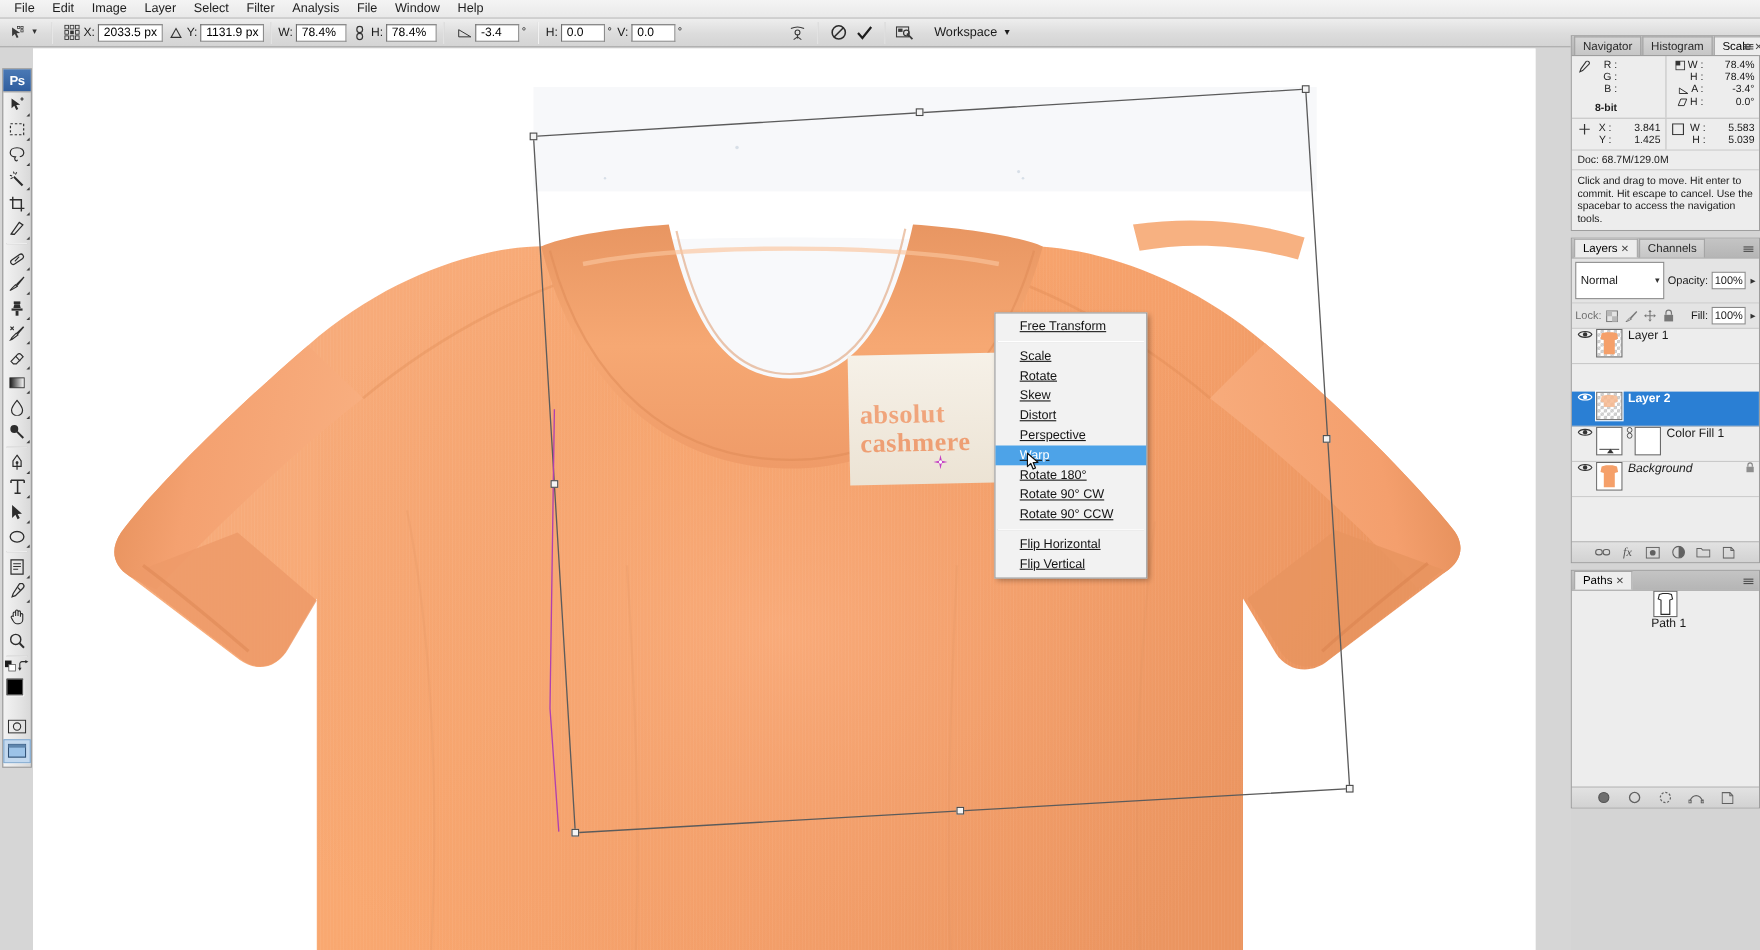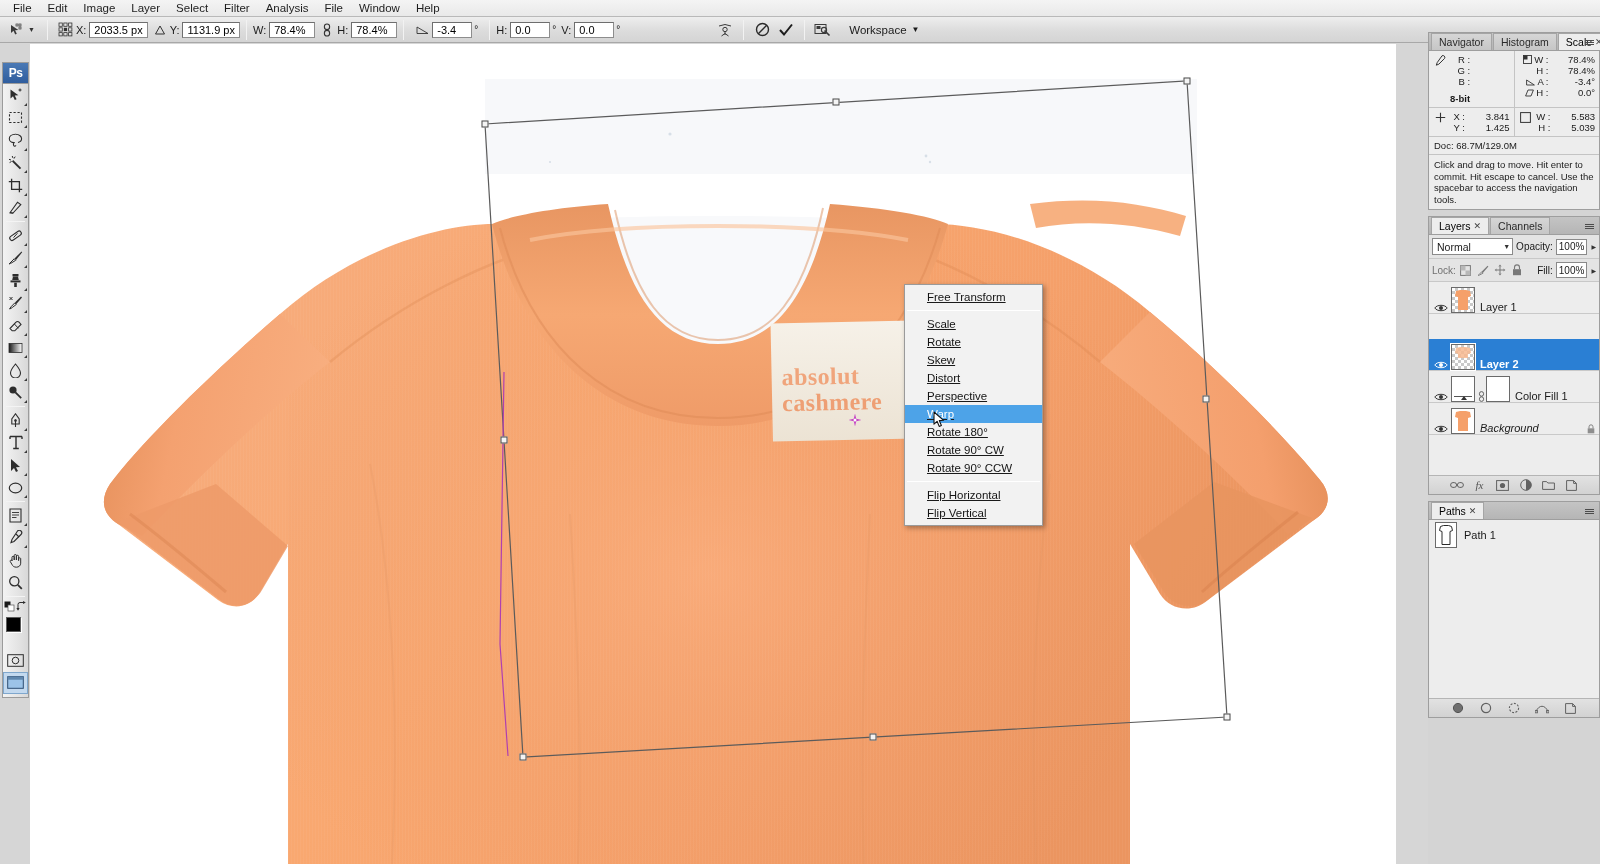--- a/index.html
+++ b/index.html
@@ -187,38 +187,38 @@
   #info-doc { padding: 3px 5px; font-size: 9.5px; border-bottom: 1px solid #c4c4c4; background:#ededed;}
 
   
   .lay-toprow {
     display: flex; align-items: center; gap: 3px;
     padding: 3px 3px; background: #e4e4e4;
     border-bottom: 1px solid #c8c8c8; font-size: 10px;
   }
   .blend-select {
     flex: 1 1 auto; min-width: 0;
-    height: 17px; background: #fff; border: 1px solid #8a8a8a;
+    height: 34px; background: #fff; border: 1px solid #8a8a8a;
     display: flex; align-items: center; justify-content: space-between;
     padding: 0 2px 0 4px; font-size: 10.5px;
   }
   .blend-select .cv { font-size: 7px; color: #333; }
   .numbox {
     height: 16px; background: #fff; border: 1px solid #8a8a8a;
     min-width: 28px; padding: 0 2px; font-size: 10px;
     display: flex; align-items: center;
   }
   .spin { font-size: 6px; color: #333; margin-left: 1px; }
   .lock-ico {
     width: 14px; height: 14px; display: flex; align-items: center;
     justify-content: center; opacity: .75;
   }
   #layer-list { background: #ededed; }
   .layer-row {
-    display: flex; align-items: flex-end; height: 32px;
+    display: flex; align-items: flex-start; height: 32px;
     border-bottom: 1px solid #c9c9c9; padding-left: 2px; cursor: default;
   }
   .layer-row.sel { background: #2a7fd4; color: #fff; margin-top: 25px; }
   .eye {
     width: 20px; flex: none; display: flex; align-items: center; justify-content: center;
   }
   .lthumb {
     width: 24px; height: 26px; border: 1px solid #6a6a6a;
     background: #fff; flex: none; margin-right: 5px; position: relative; overflow: hidden;
   }
@@ -227,21 +227,21 @@
   .lname.italic { font-style: italic; }
   .lbtn-row {
     display: flex; align-items: center; justify-content: center; gap: 9px;
     height: 19px; background: linear-gradient(to bottom,#e2e2e2,#d2d2d2);
     border-top: 1px solid #b5b5b5;
   }
   .lbtn { width: 14px; height: 14px; display: flex; align-items: center; justify-content: center; opacity: .8; }
 
   
   #paths-list { background: #ededed; height: 178px; }
-  .path-row { display: flex; align-items: center; height: 30px; padding-left: 6px; cursor: default; }
+  .path-row { display: flex; align-items: center; height: 30px; padding-left: 6px; cursor: default; flex-direction: column; }
   .pthumb {
     width: 22px; height: 26px; border: 1px solid #6a6a6a; background: #fff;
     margin-right: 7px; display:flex; align-items:center; justify-content:center;
   }
   .checker {
     background-image:
       linear-gradient(45deg,#c9c9c9 25%,transparent 25%,transparent 75%,#c9c9c9 75%),
       linear-gradient(45deg,#c9c9c9 25%,transparent 25%,transparent 75%,#c9c9c9 75%);
     background-size: 6px 6px;
     background-position: 0 0, 3px 3px;

